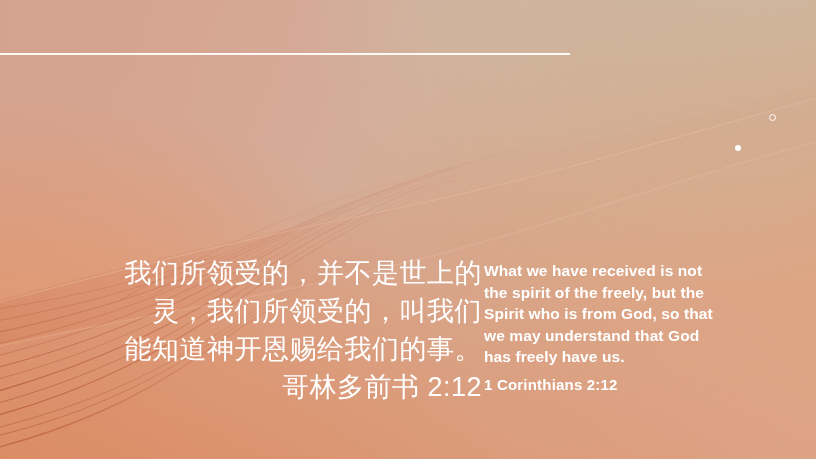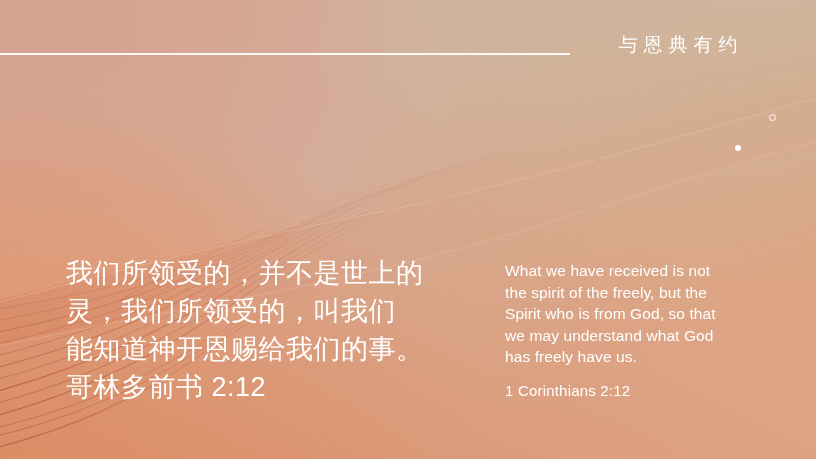--- a/index.html
+++ b/index.html
@@ -125,49 +125,51 @@
     top: 145px;
     width: 6px;
     height: 6px;
     background: #ffffff;
     border-radius: 50%;
   }
 
   
   .verse-cn {
     position: absolute;
-    left: 66px;
+    left: 72px;
     top: 254px;
     width: 410px;
     color: #ffffff;
     font-size: 27px;
     line-height: 38px;
     font-weight: 400;
     letter-spacing: 0.5px;
+    text-align: right;
   }
   .verse-cn .ref {
     display: block;
     margin-top: 0;
   }
 
   .verse-en {
     position: absolute;
-    left: 505px;
+    left: 484px;
     top: 260px;
     width: 262px;
     color: #ffffff;
+    font-weight: bold;
   }
   .verse-en .body {
     font-size: 15.5px;
     line-height: 21.5px;
     letter-spacing: 0.1px;
   }
   .verse-en .ref {
     display: block;
-    margin-top: 14px;
+    margin-top: 8px;
     font-size: 15px;
     letter-spacing: 0.2px;
   }
 </style>
 </head>
 <body>
 
 <div id="slide">
 
   <div class="tint tint-tl"></div>
@@ -233,37 +235,36 @@
       <path d="M600,140 C 646,154 690,178 724,206 C 756,232 776,258 796,290" stroke="url(#strandGrad2)" stroke-width="0.6" opacity="0.22"></path>
     </g>
 
     <path d="M0,302 C 140,264 250,238 360,216 C 500,188 620,154 816,98" fill="none" stroke="#f0c4aa" stroke-width="1.2" opacity="0.38"></path>
     <path d="M0,346 C 150,314 280,294 400,264 C 540,230 660,184 816,142" fill="none" stroke="#f2cdb4" stroke-width="1.0" opacity="0.26"></path>
   </svg>
 
   <div class="rule"></div>
 
   <div class="logo">
-    <div class="logo-cn">与恩典有约</div>
   </div>
 
   <div class="dot-ring"></div>
   <div class="dot-solid"></div>
 
   <div class="verse-cn">
     <span>我们所领受的，并不是世上的</span><br>
     <span>灵，我们所领受的，叫我们</span><br>
     <span>能知道神开恩赐给我们的事。</span><br>
     <span class="ref">哥林多前书 2:12</span>
   </div>
 
   <div class="verse-en">
     <div class="body">
       <span>What we have received is not</span><br>
       <span>the spirit of the freely, but the</span><br>
       <span>Spirit who is from God, so that</span><br>
-      <span>we may understand what God</span><br>
+      <span>we may understand that God</span><br>
       <span>has freely have us.</span>
     </div>
     <span class="ref">1 Corinthians 2:12</span>
   </div>
 
 </div>
 
 </body></html>

